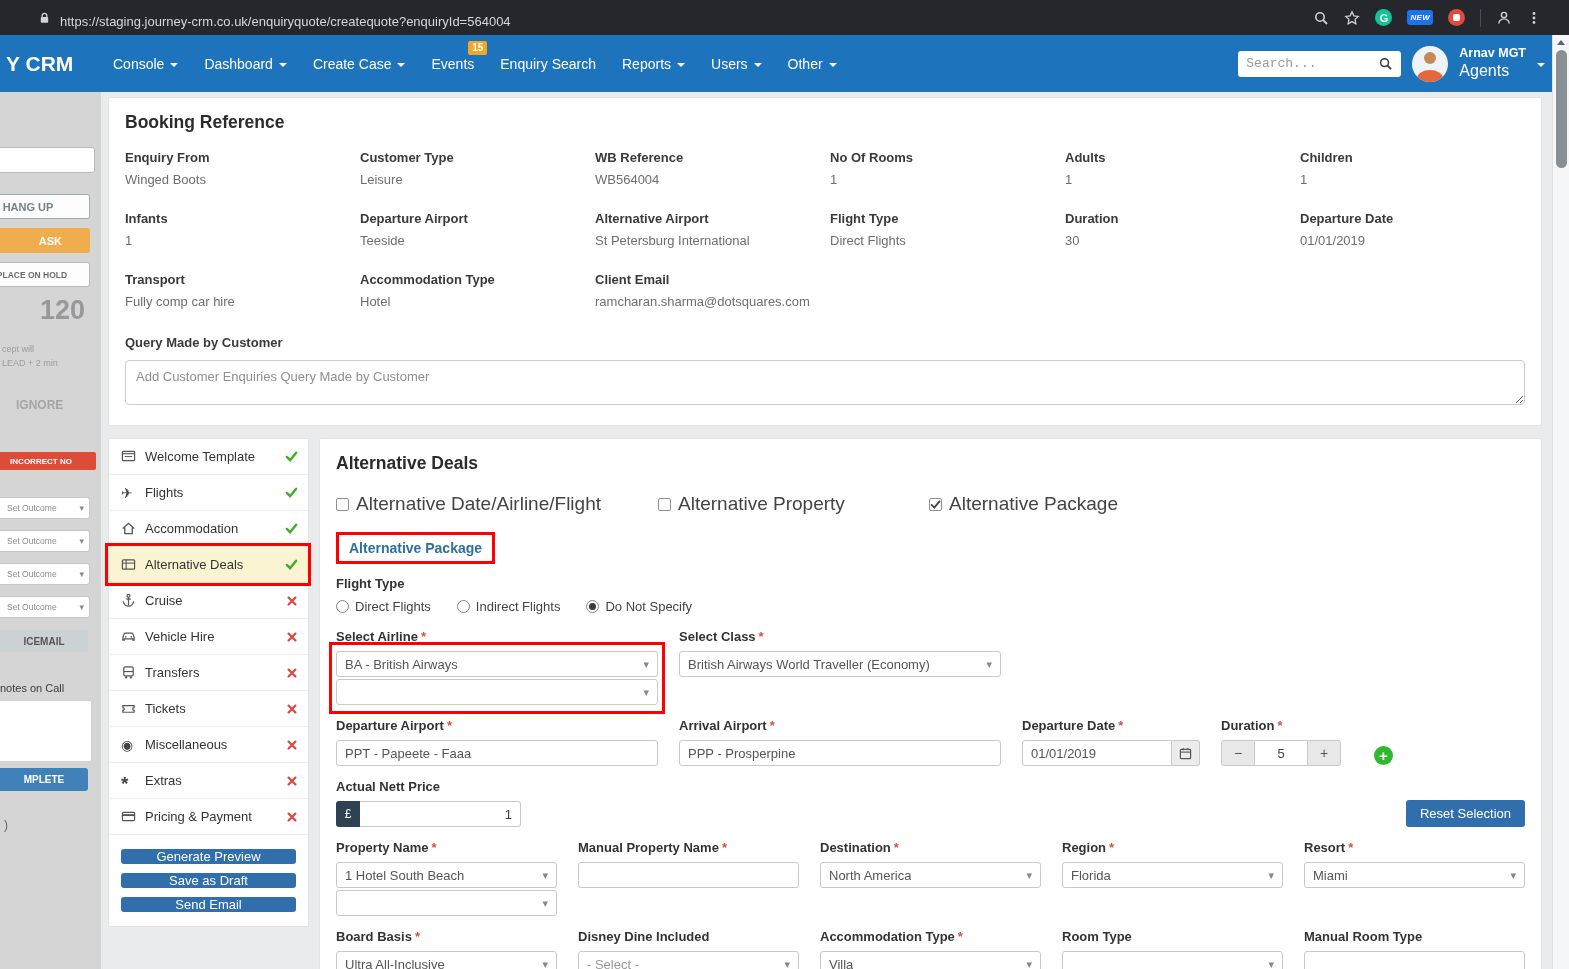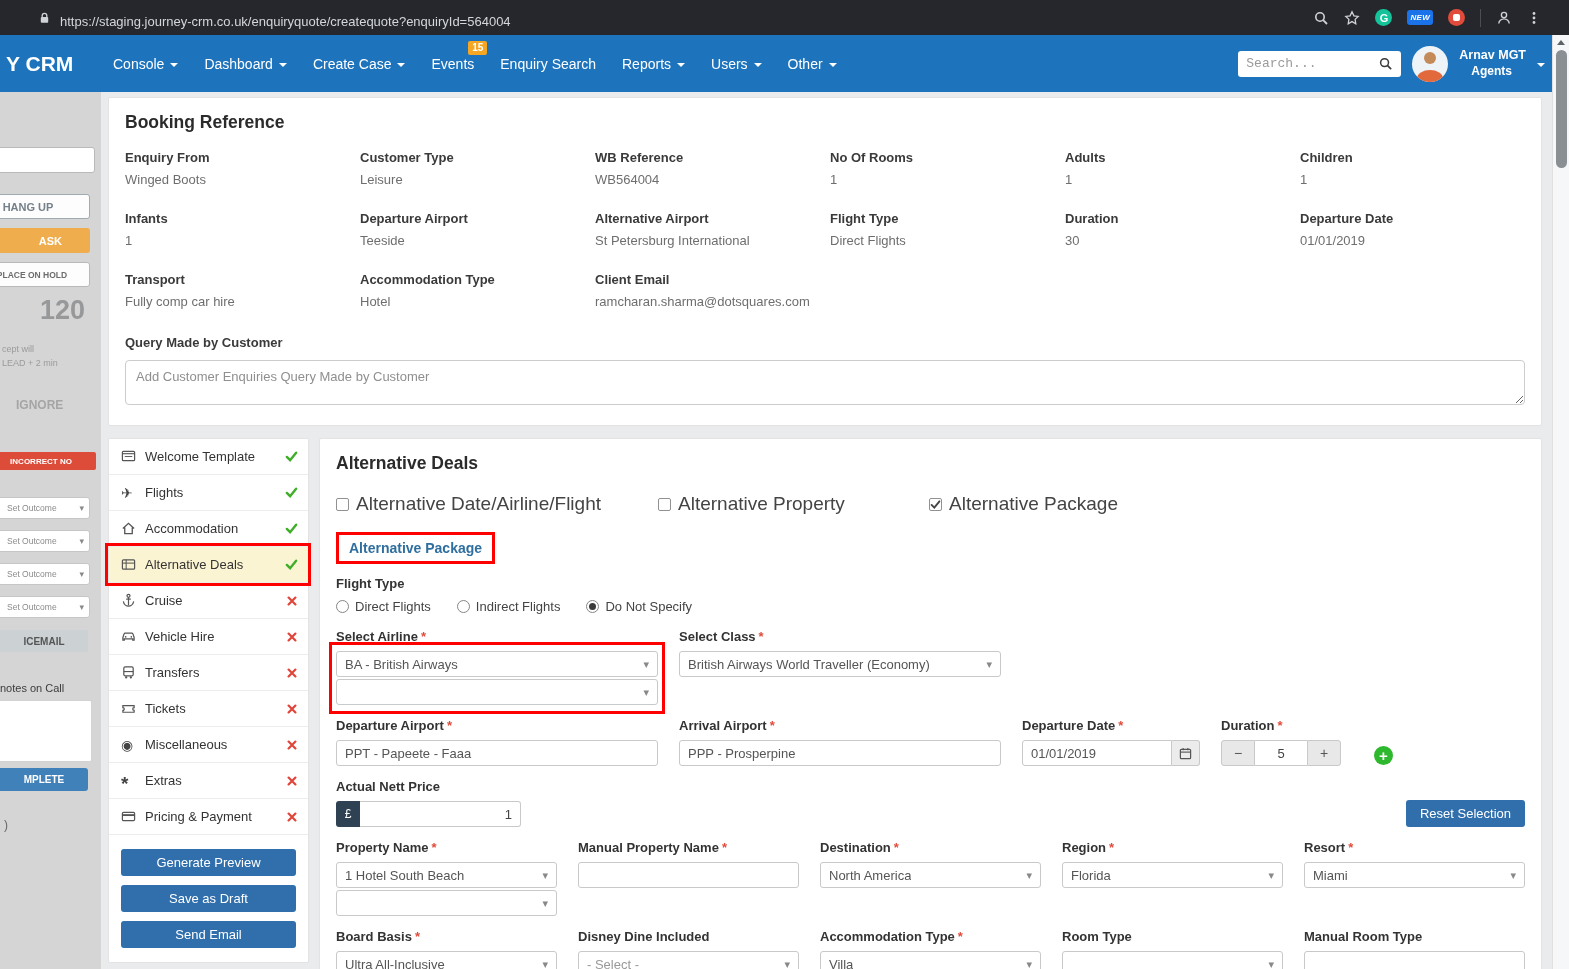--- a/index.html
+++ b/index.html
@@ -32,21 +32,21 @@
   .nav-right { margin-left:auto; display:flex; align-items:center; gap:11px; padding-right:24px; }
   .search-box { display:flex; background:#fff; border-radius:3px; overflow:hidden; width:163px; height:26px; align-items:center; }
   .search-box input { border:0; outline:0; padding:0 8px; font-size:13px; width:132px; color:#333; font-family:Liberation Mono, monospace; }
   .search-box input::placeholder { color:#9a9a9a; }
   .search-btn { width:30px; display:flex; justify-content:center; cursor:pointer; }
   .avatar { width:36px; height:36px; border-radius:50%; background:#eef3f7; position:relative; overflow:hidden; cursor:pointer; flex:0 0 36px; }
   .av-head { position:absolute; top:6px; left:12px; width:12px; height:12px; border-radius:50%; background:#c58a5a; }
   .av-body { position:absolute; bottom:-5px; left:5px; width:26px; height:17px; border-radius:50% 50% 0 0; background:#e2693c; }
   .user-info { line-height:1.25; cursor:pointer; }
   .u-name { font-size:12.5px; font-weight:bold; }
-  .u-role { font-size:12px; font-weight:bold;margin-left:12px; }
+  .u-role { font-size:16px; font-weight:normal; }
 
   
   .call-panel { position:absolute; top:92px; left:0; width:101px; bottom:0; background:#d5d5d5; overflow:hidden; }
   .call-panel > * { position:absolute; }
   .cp-input { top:55px; left:-55px; width:150px; height:26px; background:#fff; border:1px solid #b9b9b9; border-radius:3px; }
   .cp-hangup { top:102px; left:-34px; width:124px; height:25px; background:#fdfdfd; border:1px solid #9fabb1; border-radius:3px; color:#75818a; font-size:11px; font-weight:bold; display:flex; align-items:center; justify-content:center; cursor:pointer; }
   .cp-task { top:136px; left:-52px; width:142px; height:25px; background:#f0ad4e; border-radius:3px; color:#fff; font-size:11px; font-weight:bold; display:flex; align-items:center; justify-content:flex-end; padding-right:28px; cursor:pointer; }
   .cp-hold { top:170px; left:-26px; width:116px; height:25px; background:#fdfdfd; border:1px solid #b9b9b9; border-radius:3px; color:#6d6d6d; font-size:8.5px; font-weight:bold; display:flex; align-items:center; justify-content:center; cursor:pointer; }
   .cp-timer { top:203px; left:40px; font-size:27px; font-weight:bold; color:#97989a; }
   .cp-note1 { top:252px; left:2px; font-size:9px; color:#9b9b9b; }
@@ -82,21 +82,21 @@
   .menu-card { width:206px; padding-bottom:14px; }
   .menu-item { display:flex; align-items:center; height:36px; padding:0 10px 0 12px; border-bottom:1px solid #ededed; position:relative; cursor:pointer; font-size:13px; color:#333; background:#fff; }
   .menu-item.active { background:#fbf4d2; }
   .mi-icon { width:24px; color:#555; display:flex; align-items:center; }
   .ticon { font-size:14px; color:#444; }
   .ticon.extras { font-size:19px; font-weight:bold; transform:translateY(3px); }
   .mi-label { flex:1; }
   .mi-status { display:flex; }
   .menu-annotation { position:absolute; left:-4px; right:-3px; top:-4px; bottom:-4px; border:3px solid #ff0000; pointer-events:none; z-index:5; }
   .menu-btns { padding:14px 12px 0; display:flex; flex-direction:column; gap:9px; }
-  .menu-btn { background:#306fac; color:#fff; text-align:center; font-size:13px; padding:6px 0; border-radius:3px; cursor:pointer; border:0; font-family:inherit; }
+  .menu-btn { background:#306fac; color:#fff; text-align:center; font-size:13px; padding:0 0; border-radius:3px; cursor:pointer; border:0; font-family:inherit; }
 
   
   .deals-card { flex:1; padding:14px 16px 20px; position:relative; min-height:640px; }
   .cb-row { display:flex; margin-top:19px; }
   .cb-item { display:flex; align-items:center; gap:7px; font-size:19px; color:#444; cursor:pointer; }
   .cb-item:nth-child(1){ width:322px; }
   .cb-item:nth-child(2){ width:271px; }
   .cb-box { width:13px; height:13px; border:1px solid #919191; border-radius:2px; background:#fff; display:inline-flex; align-items:center; justify-content:center; flex:0 0 13px; }
   .pkg-wrap { margin:17px 0 12px; }
   .pkg-heading { display:inline-block; color:#2f6f9f; font-weight:bold; font-size:14px; border:3px solid #f00; padding:5px 10px; cursor:pointer; }

